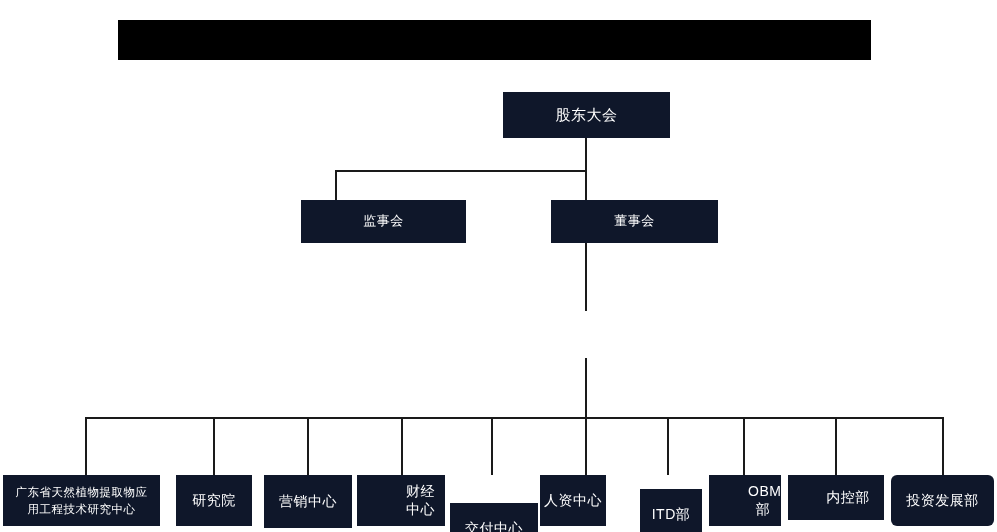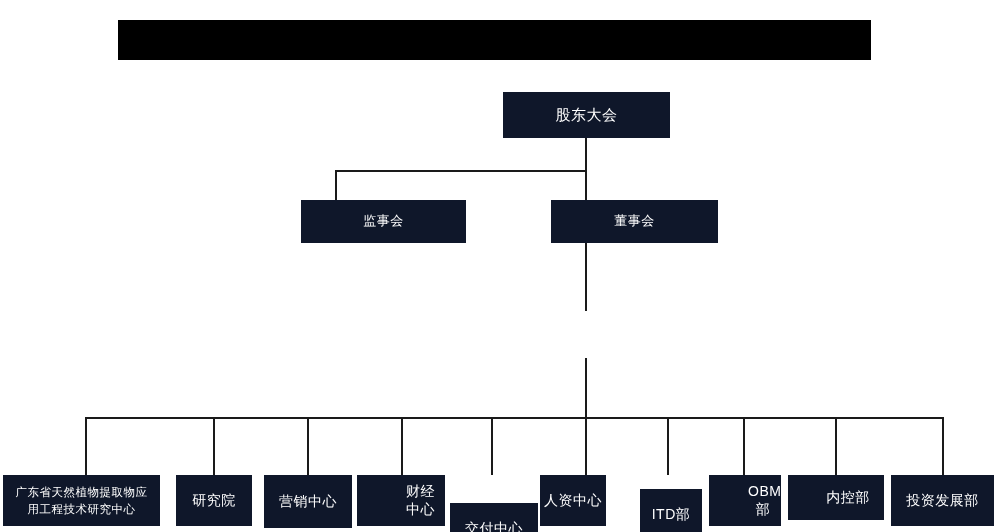--- a/index.html
+++ b/index.html
@@ -140,17 +140,17 @@
   </div>
 
   <div class="node dark lvl-leaf" style="left:709px; top:475px; width:72px; height:51px;padding-left:36px;">
     <span class="node-label">OBM部</span>
   </div>
 
   <div class="node light lvl-leaf" style="left:788px; top:475px; width:96px; height:45px;padding-left:24px;">
     <span class="node-label">内控部</span>
   </div>
 
-  <div class="node dark lvl-leaf" style="left:891px; top:475px; width:103px; height:51px;">
+  <div class="node dark lvl-leaf" style="left:891px; top:475px; width:103px; height:51px;border-radius:6px;">
     <span class="node-label">投资发展部</span>
   </div>
 
 </div>
 
 </body></html>

